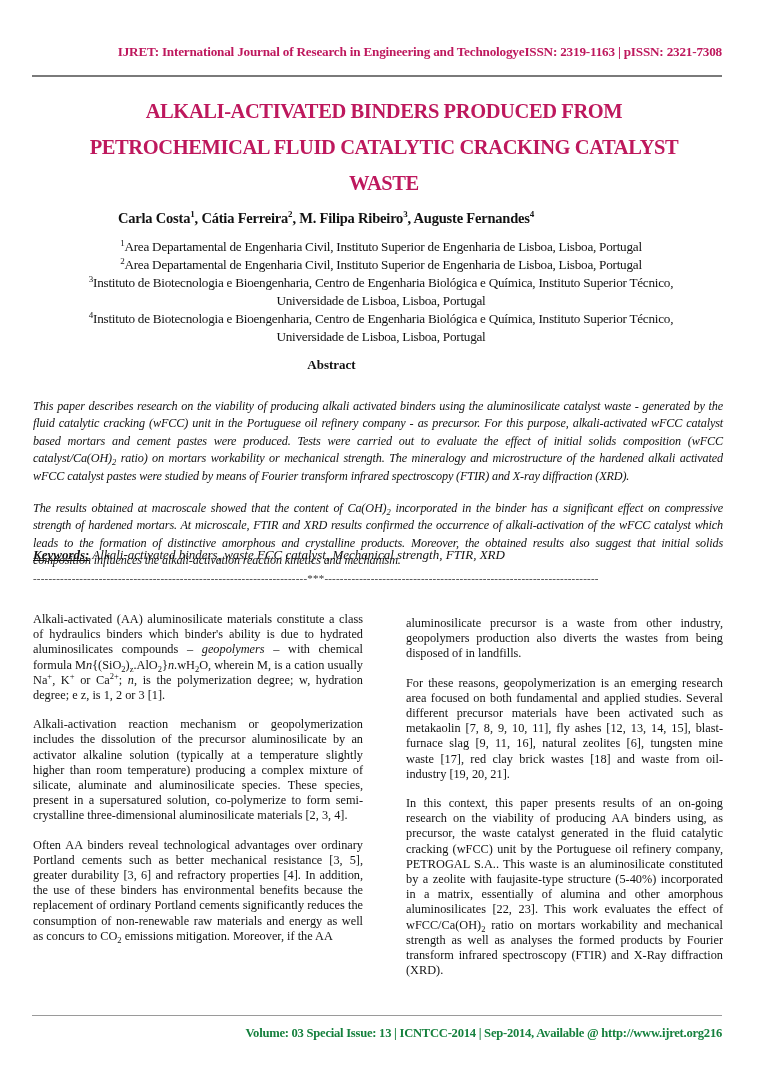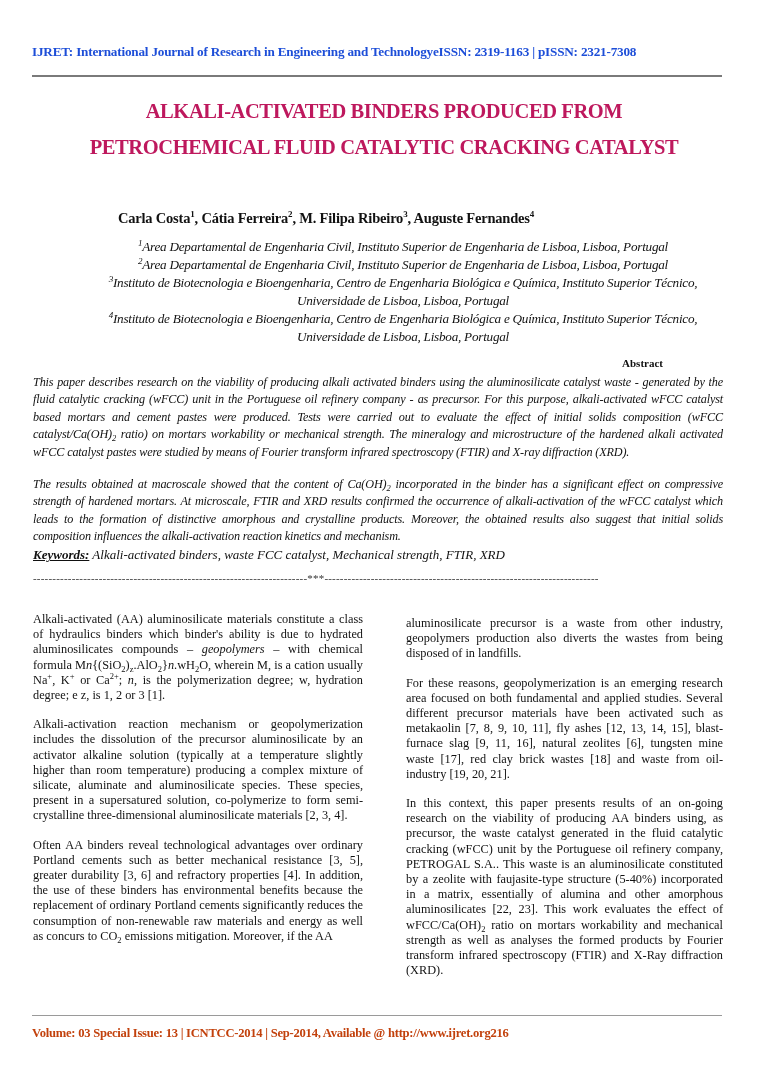--- a/index.html
+++ b/index.html
@@ -1,53 +1,54 @@
 <!DOCTYPE html>
 <html><head>
 <meta charset="utf-8">
 <style>
   html, body { margin: 0; padding: 0; background: #ffffff; }
   body { width: 768px; height: 1087px; position: relative; overflow: hidden; color: #111; font-family: "Liberation Serif", serif; }
-  .page-header { position: absolute; left: 32px; top: 44px; width: 690px; display: flex; justify-content: flex-start; font-family: "Liberation Serif", serif; font-weight: bold; font-size: 13.2px; color: #1d4ed8; letter-spacing: -0.2px; white-space: nowrap; }
+  .page-header { position: absolute; left: 32px; top: 44px; width: 690px; display: flex; justify-content: flex-end; font-family: "Liberation Serif", serif; font-weight: bold; font-size: 13.2px; color: #be185d; letter-spacing: -0.2px; white-space: nowrap; }
   .page-header-rule { position: absolute; left: 32px; top: 75px; width: 690px; height: 1.5px; background: #7a7a7a; }
   .title { position: absolute; left: 0; top: 93px; width: 768px; text-align: center; font-weight: bold; font-size: 20.5px; line-height: 36px; letter-spacing: -0.4px; color: #be185d; }
   .authors { position: absolute; left: 0; top: 210px; width: 652px; text-align: center; font-weight: bold; font-size: 14.5px; letter-spacing: -0.2px; }
   .authors sup, .affil sup { font-size: 9px; vertical-align: super; line-height: 0; }
-  .affil { position: absolute; left: 48px; top: 238px; width: 710px; text-align: center; font-style: italic; font-size: 13.2px; line-height: 18px; letter-spacing: -0.25px; }
+  .affil { position: absolute; left: 26px; top: 238px; width: 710px; text-align: center; font-size: 13.2px; line-height: 18px; letter-spacing: -0.25px; }
   .affil div { white-space: nowrap; }
-  .abstract-heading { position: absolute; left: 0; top: 357px; width: 663px; text-align: right; font-weight: bold; font-size: 11px; }
-  .abstract { position: absolute; left: 33px; width: 690px; font-style: italic; font-size: 12.2px; line-height: 17.4px; text-align: justify; letter-spacing: -0.15px; }
+  .abstract-heading { position: absolute; left: 0; top: 357px; width: 663px; text-align: center; font-weight: bold; font-size: 13px; }
+  .abstract { position: absolute; left: 33px; width: 690px; font-style: italic; font-size: 12.2px; line-height: 17.4px; text-align: justify; letter-spacing: -0.15px; margin-top: 24px; }
   .abstract.p1 { top: 374px; }
   .abstract.p2 { top: 476px; }
   .abstract sub { font-size: 8.5px; line-height: 0; }
   .keywords { position: absolute; left: 33px; top: 547px; width: 690px; font-style: italic; font-size: 13px; }
   .keywords b { font-style: italic; font-weight: bold; text-decoration: underline; }
   .separator { position: absolute; left: 33px; top: 572px; width: 690px; font-size: 11px; color: #333; white-space: nowrap; overflow: hidden; letter-spacing: 0.2px; }
   .col { position: absolute; width: 330px; font-size: 12.3px; line-height: 15.2px; text-align: justify; }
   .col.left { left: 33px; top: 612px; }
   .col.right { left: 406px; top: 616px; width: 317px; }
   .col p { margin: 0 0 14px 0; }
   .col sub { font-size: 8.5px; line-height: 0; }
   .col sup { font-size: 8.5px; line-height: 0; }
   .section-heading { font-weight: bold; font-size: 14px; margin: 0 0 6px 0; }
   .footer-rule { position: absolute; left: 32px; top: 1015px; width: 690px; height: 1px; background: #9a9a9a; }
-  .footer { position: absolute; left: 32px; top: 1026px; width: 690px; display: flex; justify-content: flex-start; font-weight: bold; font-size: 12.6px; color: #c2410c; letter-spacing: -0.25px; white-space: nowrap; }
+  .footer { position: absolute; left: 32px; top: 1026px; width: 690px; display: flex; justify-content: flex-end; font-weight: bold; font-size: 12.6px; color: #15803d; letter-spacing: -0.25px; white-space: nowrap; }
 </style>
 </head>
 <body>
 
 <div class="page-header">
   <span>IJRET: International Journal of Research in Engineering and Technology</span>
   <span>eISSN: 2319-1163 | pISSN: 2321-7308</span>
 </div>
 <div class="page-header-rule"></div>
 
 <div class="title">
   <div>ALKALI-ACTIVATED BINDERS PRODUCED FROM</div>
   <div>PETROCHEMICAL FLUID CATALYTIC CRACKING CATALYST</div>
+  <div>WASTE</div>
 </div>
 
 <div class="authors">
   <span><span>Carla Costa</span><sup>1</sup></span>,
   <span><span>Cátia Ferreira</span><sup>2</sup></span>,
   <span><span>M. Filipa Ribeiro</span><sup>3</sup></span>,
   <span><span>Auguste Fernandes</span><sup>4</sup></span>
 </div>
 
 <div class="affil">

